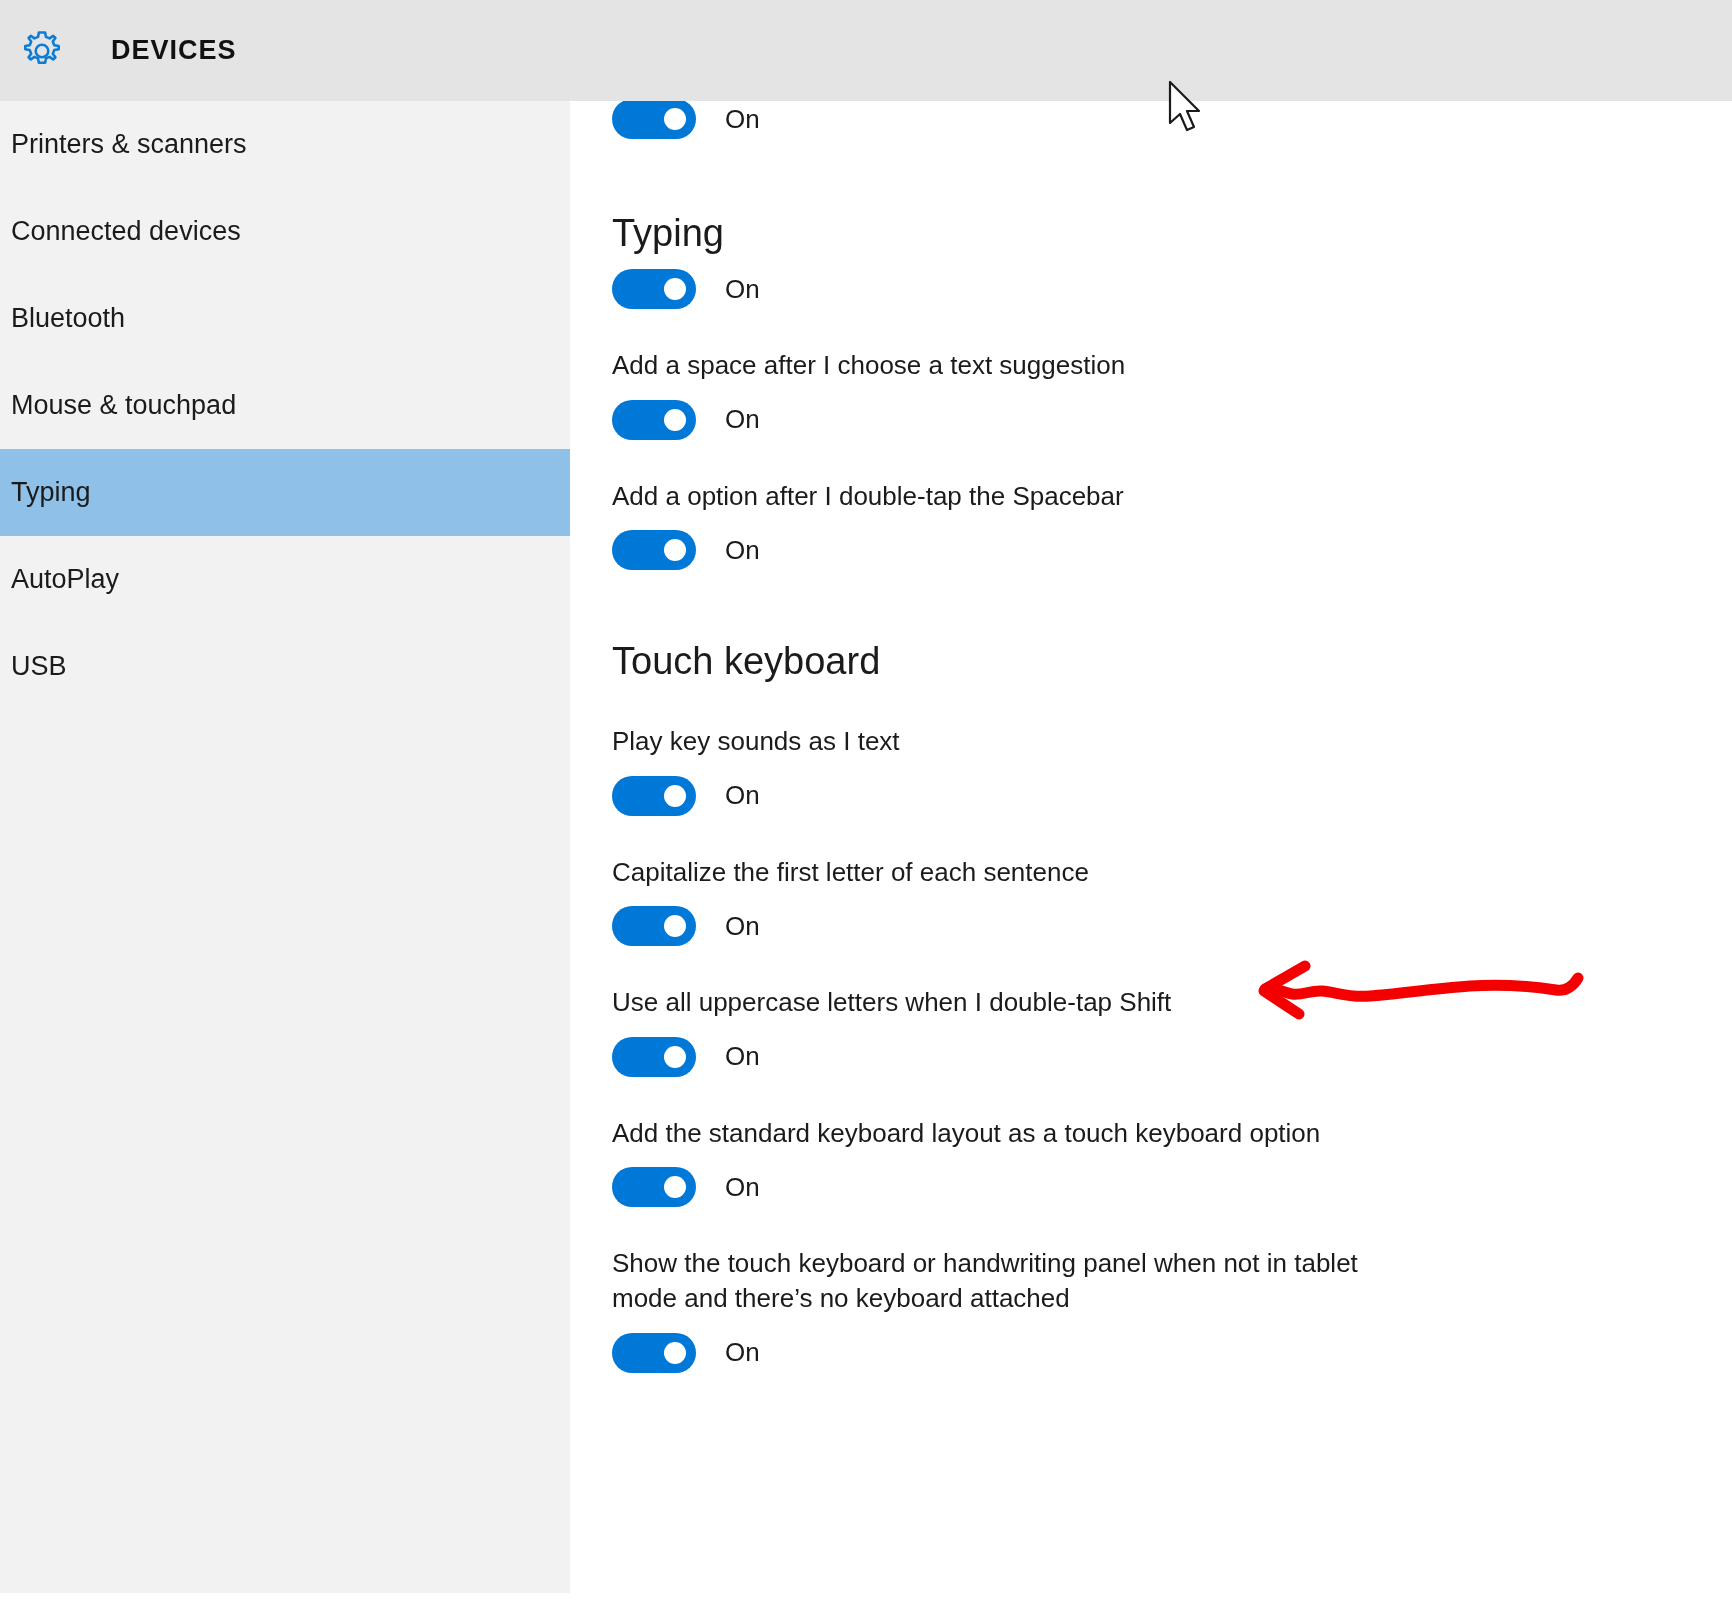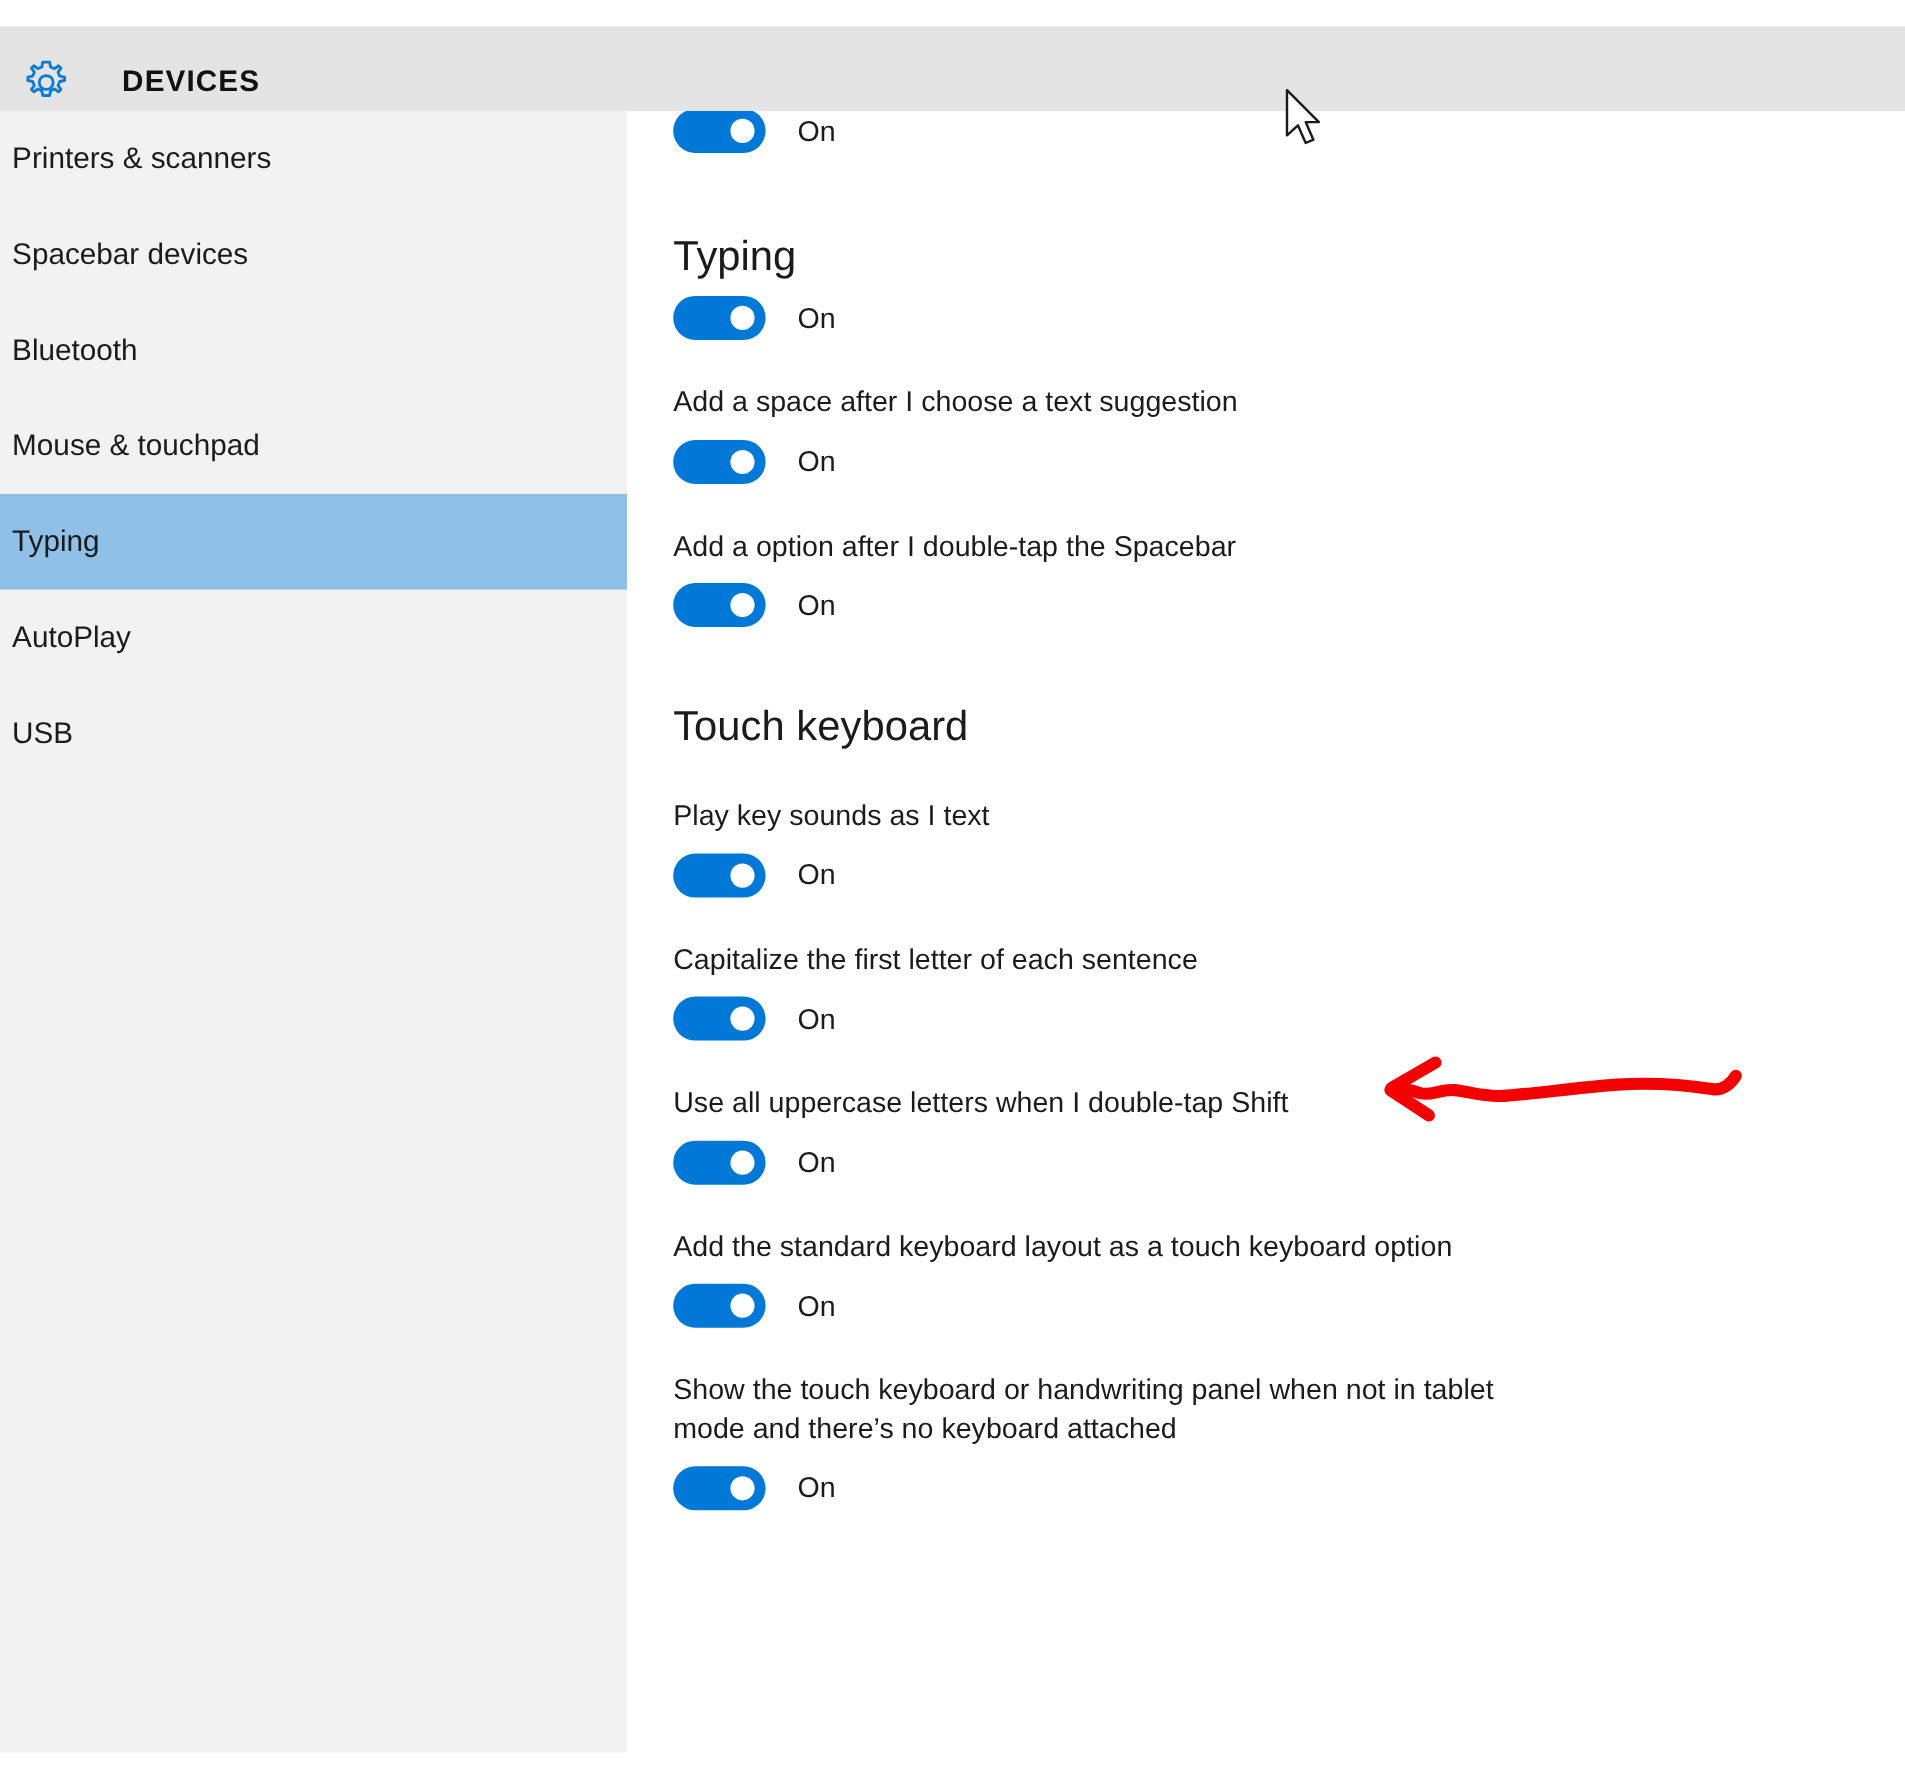--- a/index.html
+++ b/index.html
@@ -22,21 +22,20 @@
   
   .header {
     position: absolute;
     left: 0;
     top: 0;
     width: 1732px;
     height: 101px;
     background: #e4e4e4;
     display: flex;
     align-items: center;
-    margin-top: 24px;
   }
   .gear-wrap {
     margin-left: 14px;
     width: 56px;
     height: 56px;
     display: flex;
     align-items: center;
     justify-content: center;
   }
   .gear-wrap svg { display: block; }
@@ -162,21 +161,21 @@
       </svg>
     </span>
     <span class="header-title">DEVICES</span>
   </div>
 
   <nav class="sidebar">
     <div class="nav-item">
       <span>Printers &amp; scanners</span>
     </div>
     <div class="nav-item">
-      <span>Spacebar devices</span>
+      <span>Connected devices</span>
     </div>
     <div class="nav-item">
       <span>Bluetooth</span>
     </div>
     <div class="nav-item">
       <span>Mouse &amp; touchpad</span>
     </div>
     <div class="nav-item selected">
       <span>Typing</span>
     </div>

